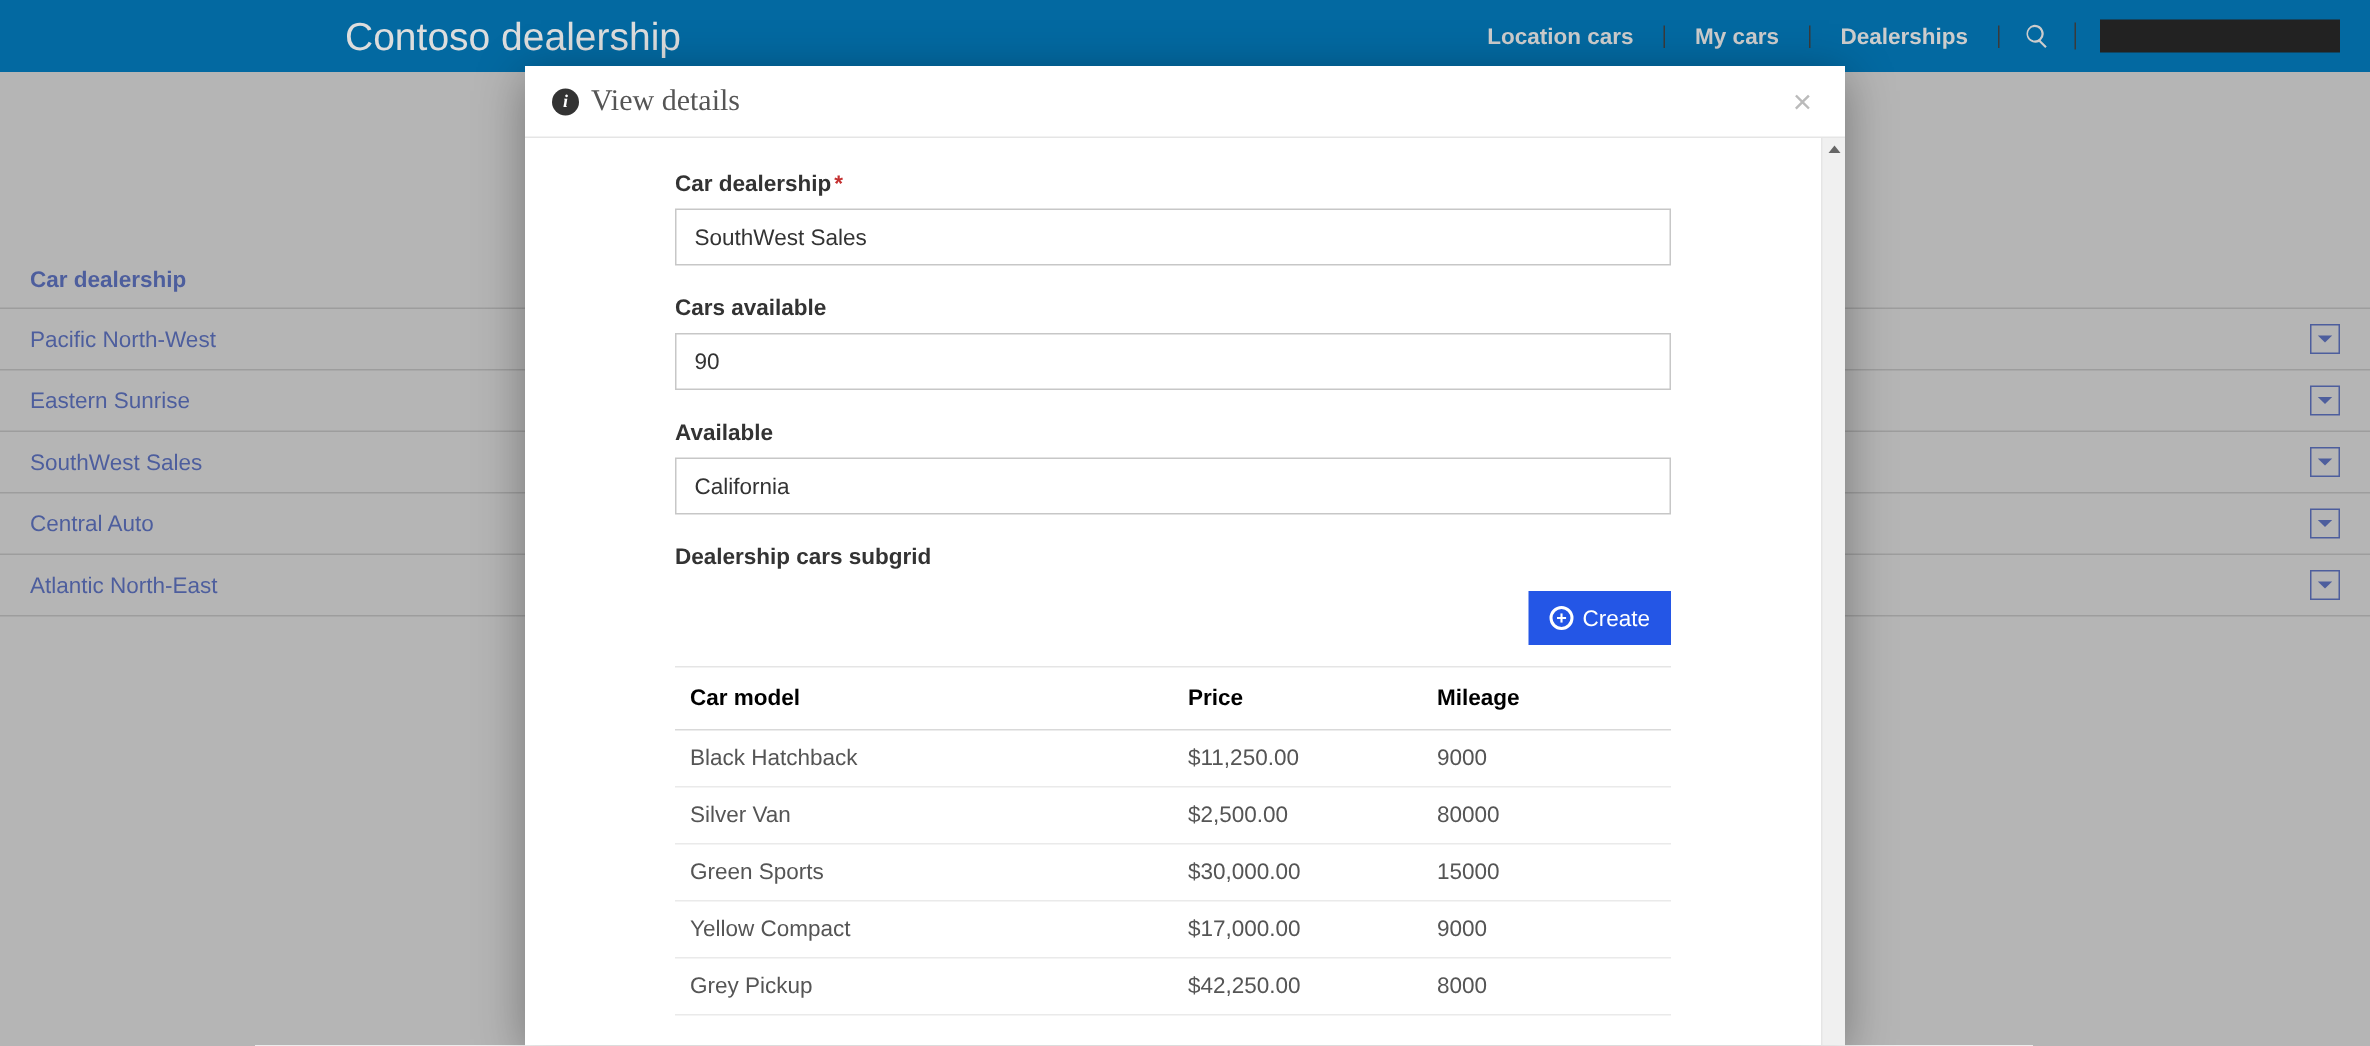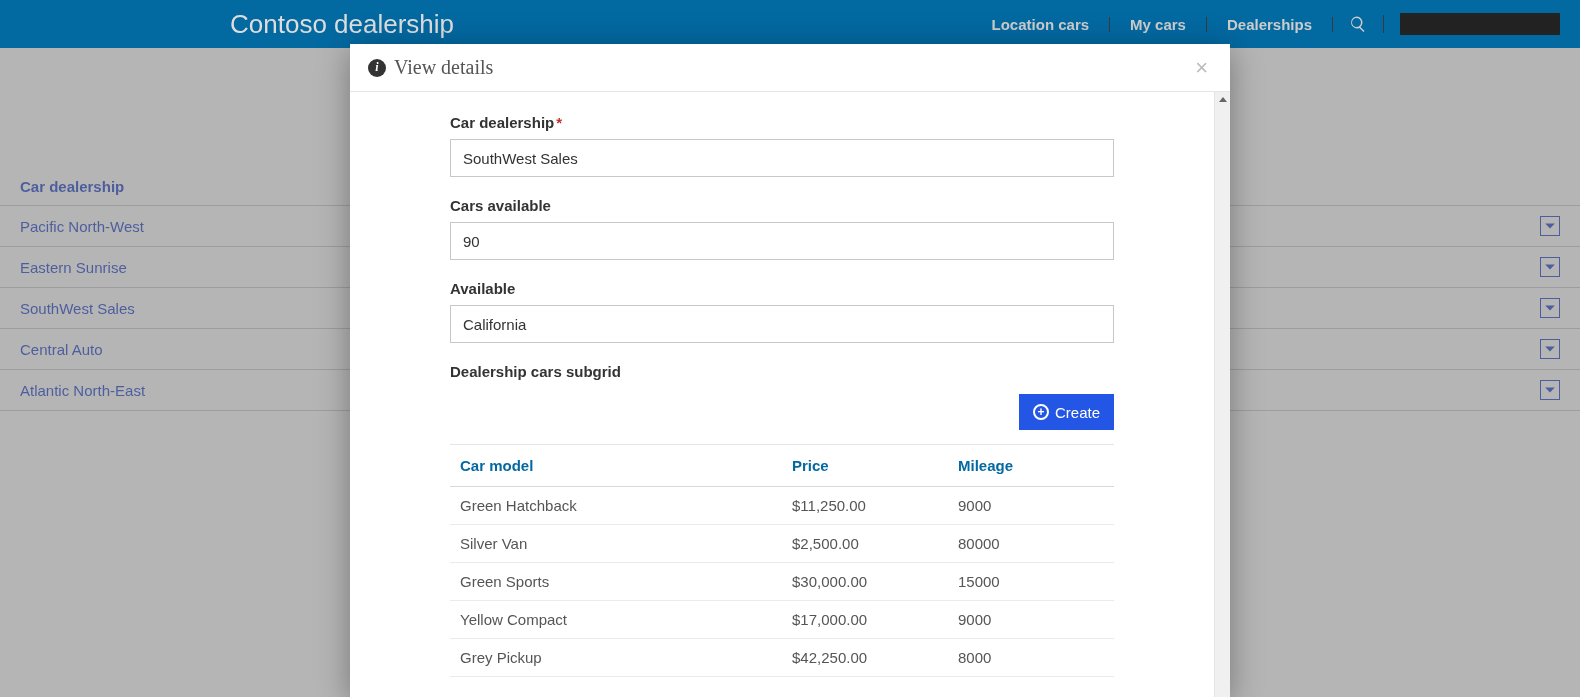--- a/index.html
+++ b/index.html
@@ -187,21 +187,21 @@
       display:inline-flex; align-items:center; justify-content:center;
       font-weight:700; font-size:12px; line-height:1;
     }
     table.subgrid {
       width: 100%;
       border-collapse: collapse;
       font-size: 15px;
     }
     table.subgrid thead th {
       text-align: left;
-      color: #0369a1;
+      color: #000000;
       font-weight: 700;
       padding: 12px 10px;
       border-bottom: 1px solid #d9d9d9;
       border-top: 1px solid #e5e5e5;
     }
     table.subgrid tbody td {
       padding: 10px 10px;
       border-bottom: 1px solid #eaeaea;
       color: #555;
     }
@@ -311,21 +311,21 @@
       <table class="subgrid">
         <thead>
           <tr>
             <th class="col-model">Car model</th>
             <th class="col-price">Price</th>
             <th class="col-mileage">Mileage</th>
           </tr>
         </thead>
         <tbody id="subgrid-body">
             <tr>
-              <td>Green Hatchback</td>
+              <td>Black Hatchback</td>
               <td>$11,250.00</td>
               <td>9000</td>
             </tr>
             <tr>
               <td>Silver Van</td>
               <td>$2,500.00</td>
               <td>80000</td>
             </tr>
             <tr>
               <td>Green Sports</td>

